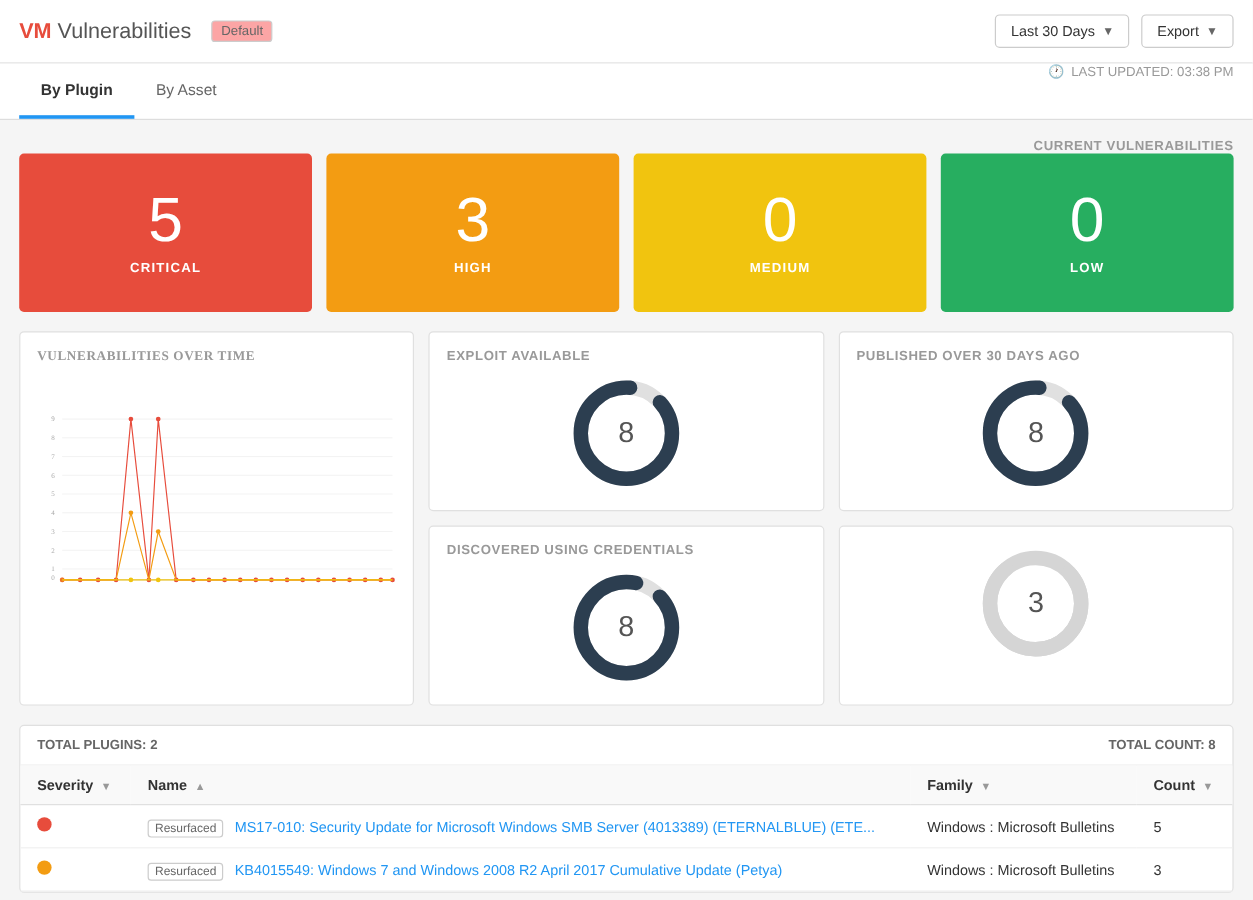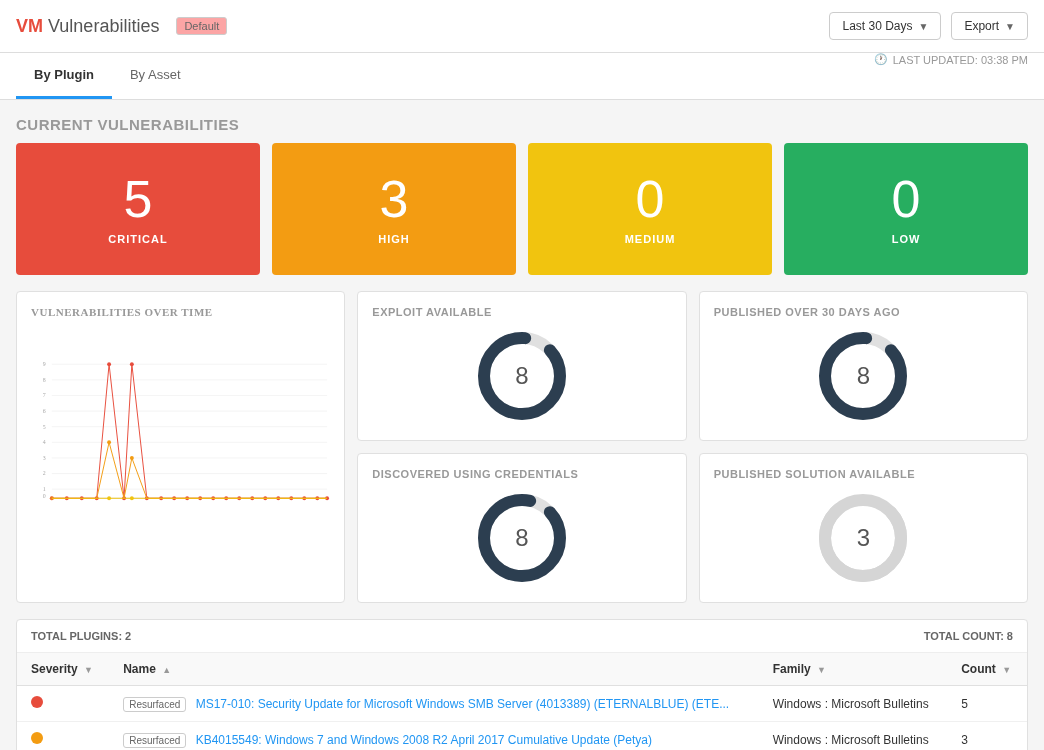--- a/index.html
+++ b/index.html
@@ -65,26 +65,26 @@
       color: #999;
       display: flex;
       align-items: center;
       gap: 5px;
     }
     .clock-icon { color: #999; }
 
     .main-content { padding: 16px; }
 
     .section-label {
-      font-size: 15px;
+      font-size: 11px;
       color: #999;
       letter-spacing: 0.5px;
       text-transform: uppercase;
-      margin-bottom: 10px;
       font-weight: 600;
+      text-align: right;
     }
 
     .vuln-cards {
       display: grid;
       grid-template-columns: repeat(4, 1fr);
       gap: 12px;
       margin-bottom: 16px;
     }
     .vuln-card {
       border-radius: 4px;
@@ -378,21 +378,20 @@
           <svg viewBox="0 0 100 100">
             <circle cx="50" cy="50" r="38" fill="none" stroke="#e0e0e0" stroke-width="12"></circle>
             <circle cx="50" cy="50" r="38" fill="none" stroke="#2c3e50" stroke-width="12" stroke-dasharray="215 23" stroke-dashoffset="28" stroke-linecap="round"></circle>
           </svg>
           <div class="donut-center">8</div>
         </div>
       </div>
     </div>
 
     <div class="donut-grid-item">
-      <div class="donut-panel-title">PUBLISHED SOLUTION AVAILABLE</div>
       <div class="donut-container">
         <div class="donut-wrap">
           <svg viewBox="0 0 100 100">
             <circle cx="50" cy="50" r="38" fill="none" stroke="#d5d5d5" stroke-width="12"></circle>
             <circle cx="50" cy="50" r="38" fill="none" stroke="#d5d5d5" stroke-width="12" stroke-dasharray="180 58" stroke-dashoffset="28" stroke-linecap="round"></circle>
           </svg>
           <div class="donut-center">3</div>
         </div>
       </div>
     </div>

